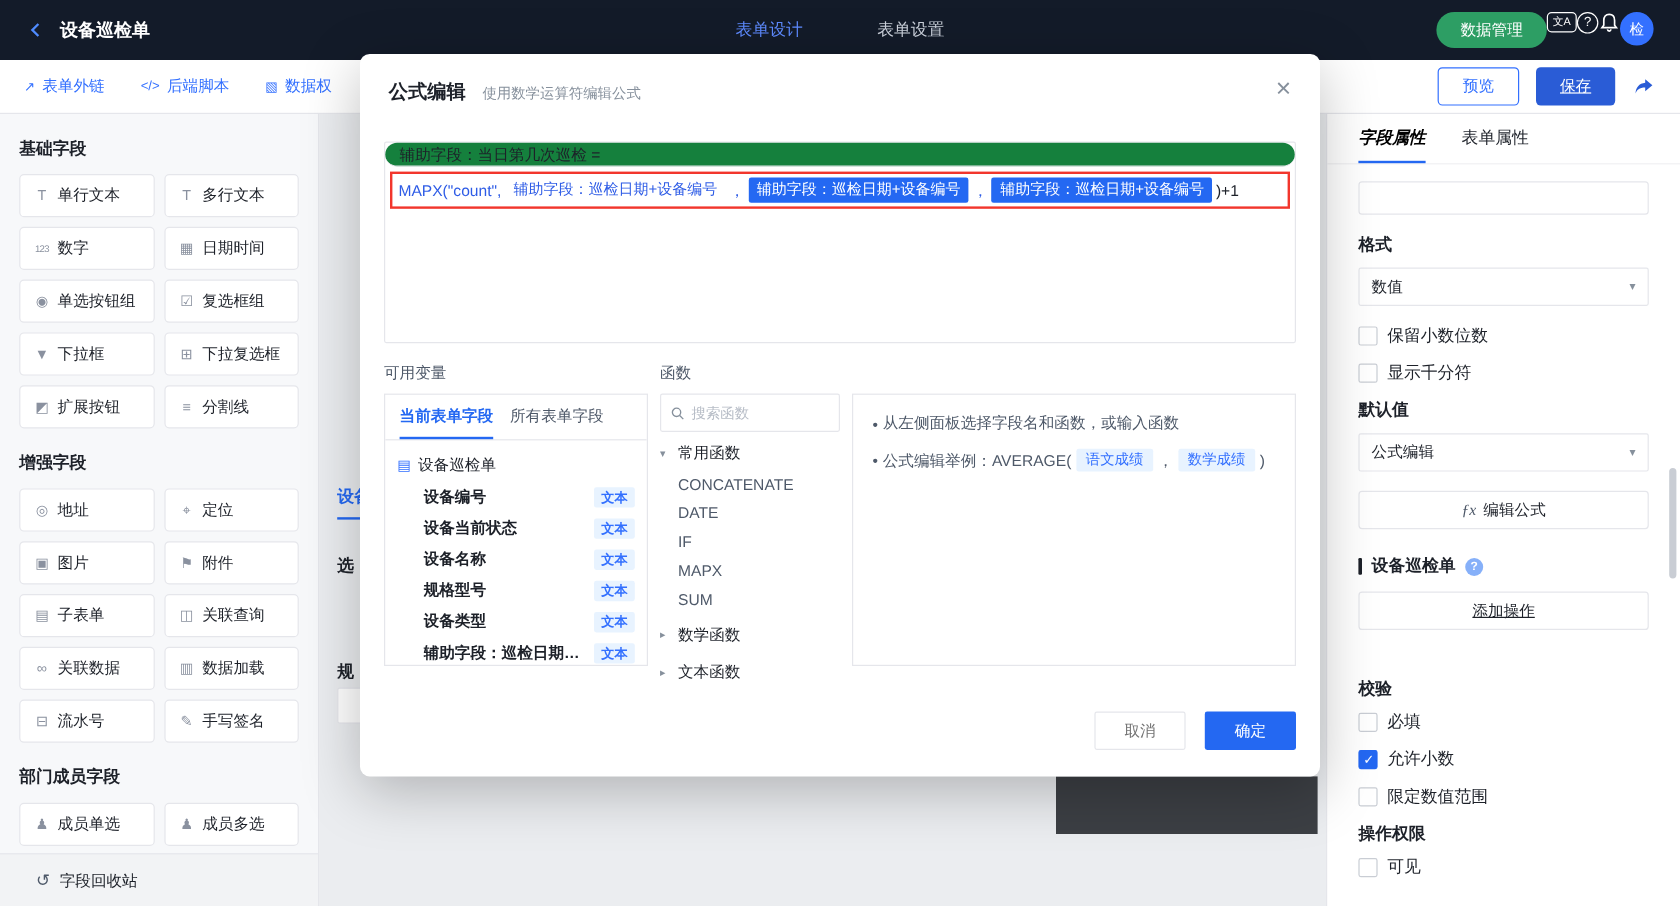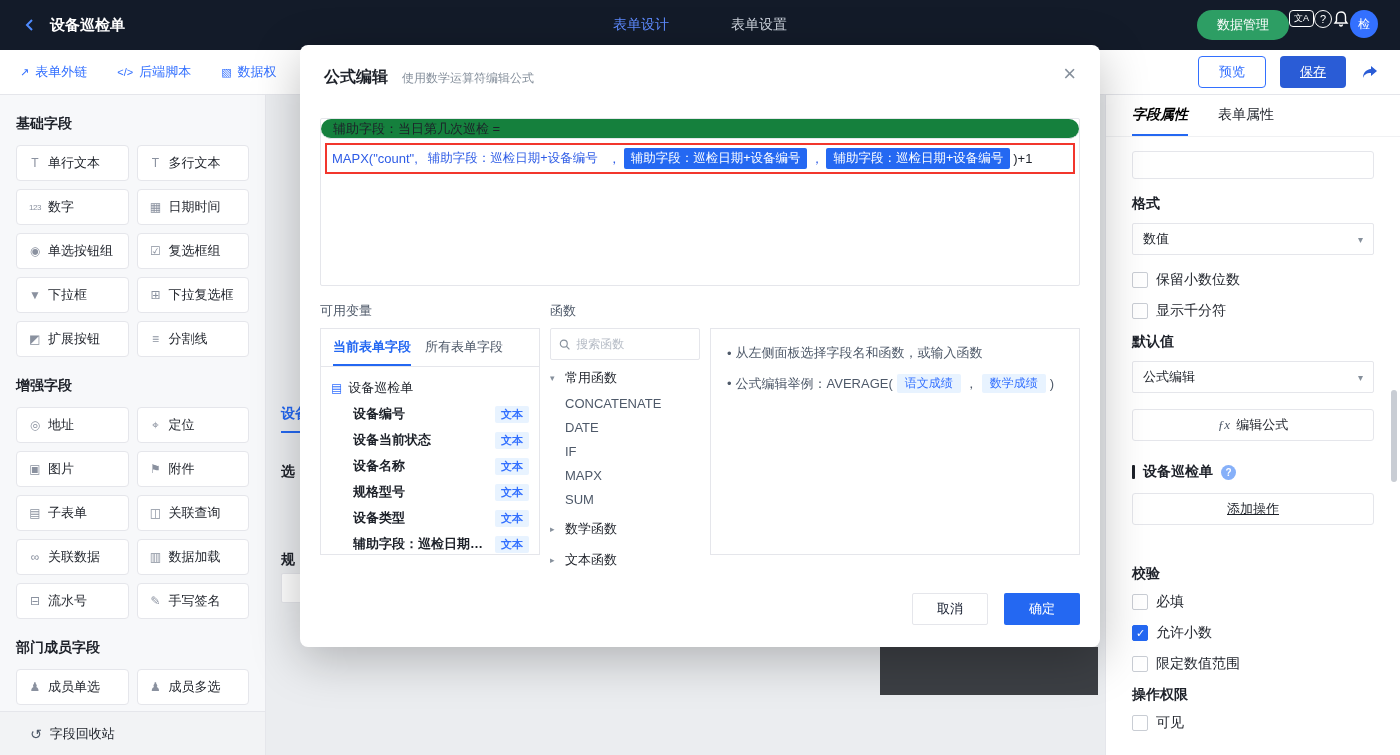--- a/index.html
+++ b/index.html
@@ -104,21 +104,21 @@
   .search { display:flex; align-items:center; gap:6px; height:32px; border:1px solid #e5e6eb; border-radius:2px; padding:12px 8px; }
   .search input { border:none; outline:none; width:100%; font-size:12px; color:#1d2129; background:transparent; }
   .search input::placeholder { color:#b6bcc6; }
   .fn-group { display:flex; align-items:center; gap:5px; height:26px; margin-top:5px; font-size:13px; cursor:pointer; }
   .fn-chev { color:#86909c; font-size:9px; width:10px; }
   .fn-item { height:24px; display:flex; align-items:center; padding-left:15px; font-size:13px; color:#4e5969; cursor:pointer; }
   .help-box { flex:1; border:1px solid #e5e6eb; padding:15px 16px; font-size:13px; color:#4e5969; }
   .h-line { display:flex; align-items:center; flex-wrap:wrap; gap:4px; margin-bottom:12px; }
   .h-chip { background:#e8f3ff; color:#3370ff; padding:1px 8px; border-radius:2px; font-size:12px; }
   .m-foot { position:absolute; right:20px; bottom:22px; display:flex; gap:16px; }
-  .btn-cancel { width:76px; height:32px; background:#fff; border:1px solid #e5e6eb; border-radius:2px; font-size:13px; color:#0f172a; cursor:pointer; }
+  .btn-cancel { width:76px; height:32px; background:#fff; border:1px solid #e5e6eb; border-radius:2px; font-size:13px; color:#737373; cursor:pointer; }
   .btn-confirm { width:76px; height:32px; background:#2468f2; border:none; border-radius:2px; font-size:13px; color:#fff; cursor:pointer; }
 </style>
 </head>
 <body>
 
 <header class="topbar">
   <div class="tb-left">
     <span class="back-btn">
       <svg width="16" height="16" viewBox="0 0 16 16">
           <polyline points="10,3 5,8 10,13" fill="none" stroke="#4f8bff" stroke-width="2"></polyline>

